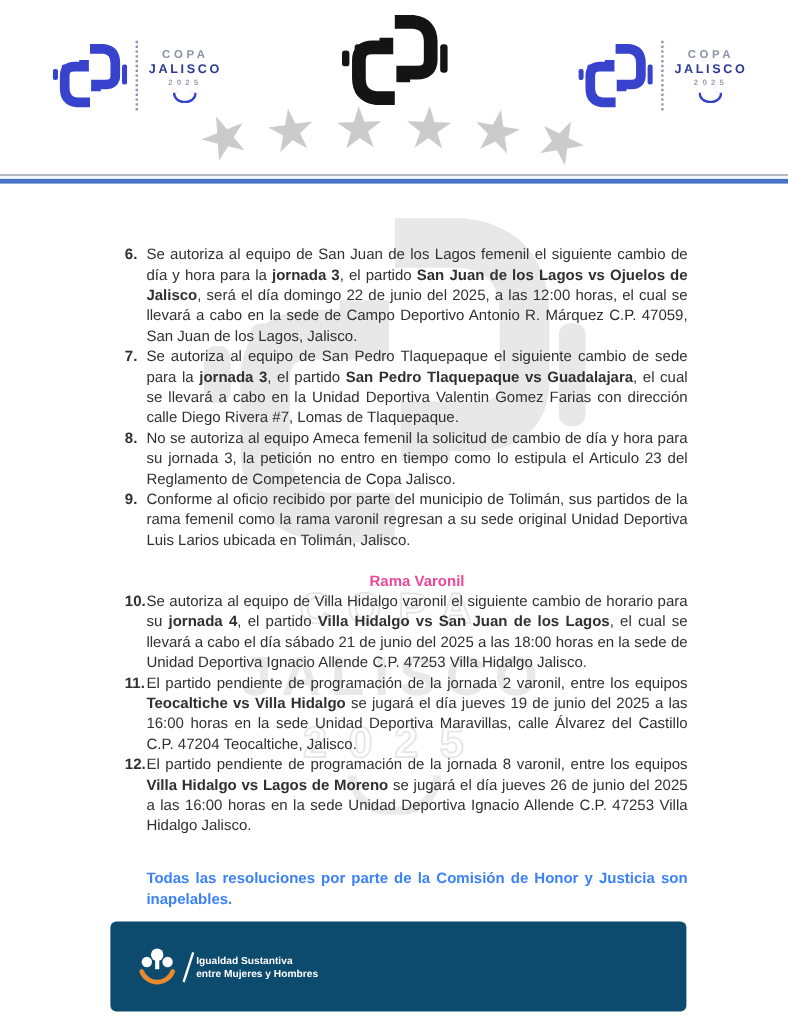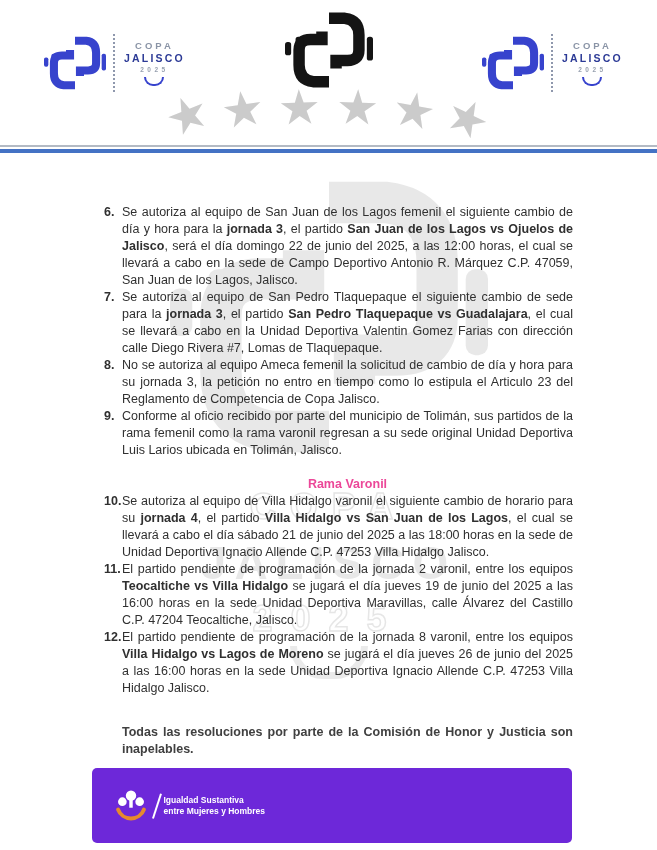--- a/index.html
+++ b/index.html
@@ -40,24 +40,24 @@
     -webkit-text-stroke:1.5px #d2d2d2;margin-top:8px;}
   .wm-smile{width:64px;height:26px;border:7px solid #d9d9d9;border-top:none;border-radius:0 0 60px 60px;margin-top:6px;}
 
   
   .content{position:absolute;top:204px;left:104px;width:469px;z-index:2;
     font-size:12.5px;line-height:17px;}
   .doc-item{display:flex;}
   .item-num{width:18px;flex:none;font-weight:bold;}
   .item-text{flex:1;text-align:justify;}
   .section-heading{margin:17px 0 0 18px;text-align:center;font-weight:bold;color:#ec4899;}
-  .closing{margin:27px 0 0 18px;font-weight:bold;text-align:justify;color:#404040;}
-
-  
-  .footer-banner{position:absolute;left:92px;top:768px;width:480px;height:75px;background:#6d28d9;
+  .closing{margin:27px 0 0 18px;font-weight:bold;text-align:justify;color:#3b82f6;}
+
+  
+  .footer-banner{position:absolute;left:92px;top:768px;width:480px;height:75px;background:#0c4a6e;
     border-radius:5px;display:flex;align-items:center;justify-content:space-between;
     padding:0 20px;box-sizing:border-box;z-index:2;color:#fff;}
   .fgroup{display:flex;align-items:center;}
   .fslash{width:1.5px;height:26px;background:#fff;transform:rotate(18deg);margin:0 6px;flex:none;}
   .equality-text{font-size:8.5px;font-weight:bold;line-height:1.2;}
   .code-label{font-size:15px;font-weight:bold;letter-spacing:1.5px;}
   .fdivider{width:1px;height:36px;background:rgba(255,255,255,.65);margin:0 9px;flex:none;}
   .estilo-col{text-align:center;}
   .estilo-line1{font-size:8.5px;font-weight:bold;letter-spacing:1.6px;}
   .estilo-oval{display:inline-block;border:1.5px solid #e68a2e;border-radius:50%;

